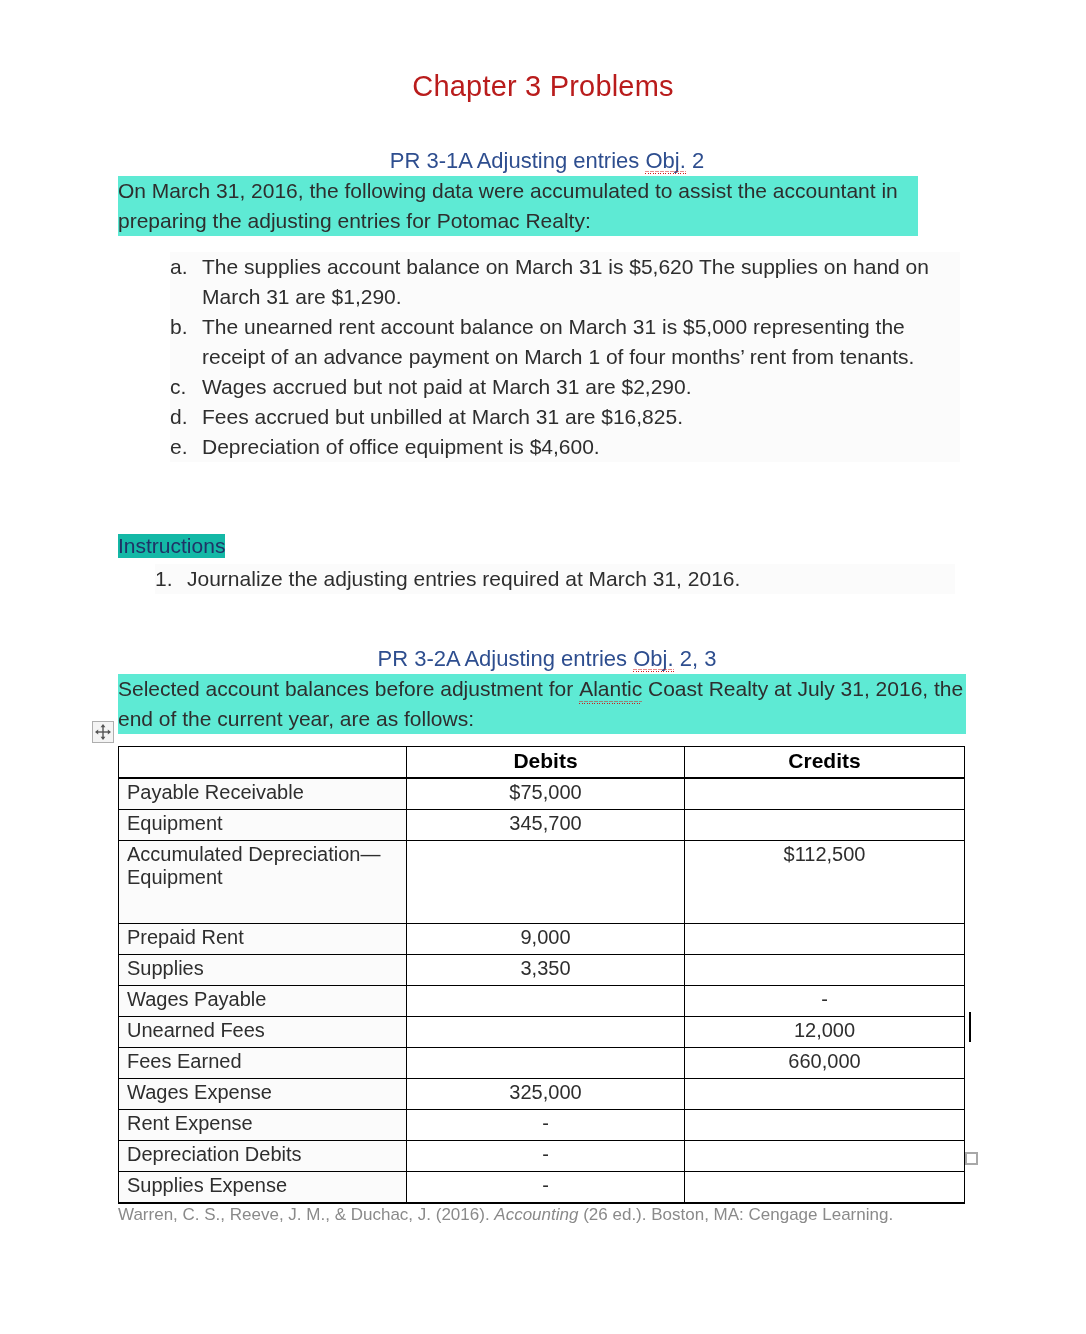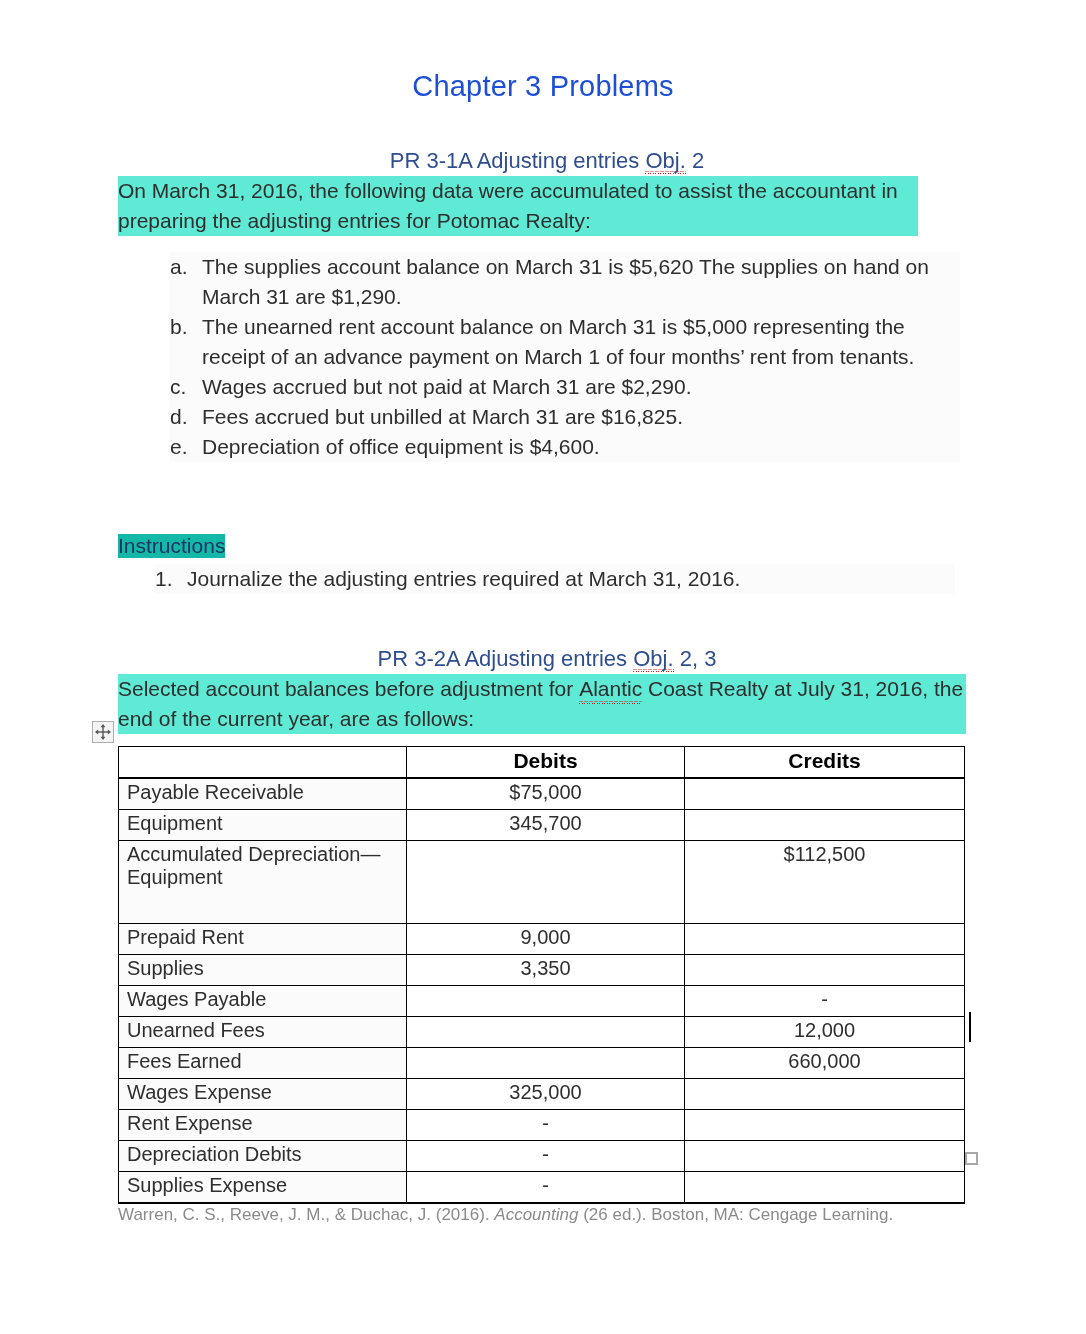--- a/index.html
+++ b/index.html
@@ -23,21 +23,21 @@
   }
 
   
   .doc-title {
     position: absolute;
     top: 70px;
     left: 0;
     width: 1086px;
     text-align: center;
     font-size: 29px;
-    color: #1d4ed8;
+    color: #b91c1c;
     letter-spacing: 0.2px;
   }
 
   
   .prob-heading {
     position: absolute;
     left: 4px;
     width: 1086px;
     text-align: center;
     font-size: 22px;

